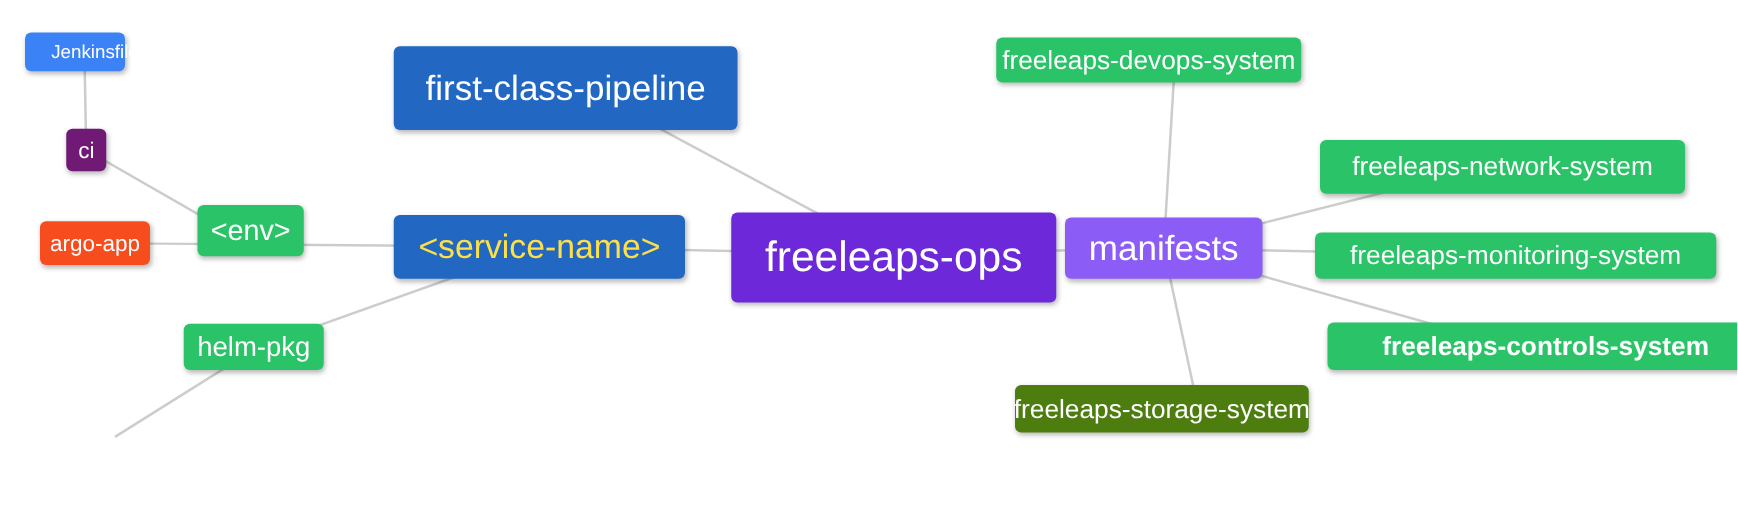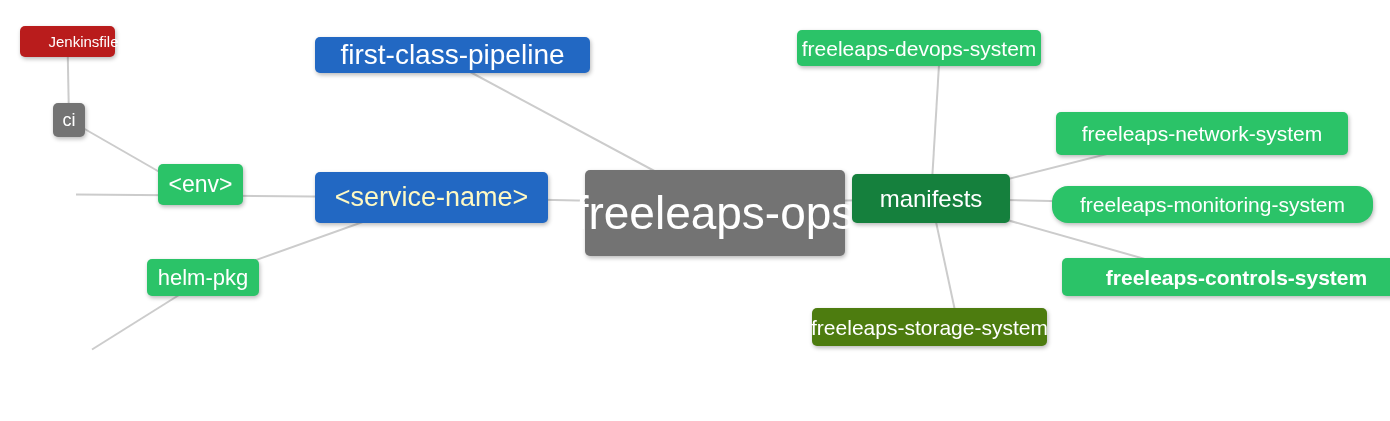--- a/index.html
+++ b/index.html
@@ -61,27 +61,28 @@
       <line x1="200.5" y1="195.5" x2="76" y2="194.5" stroke="#cccccc" stroke-width="2"></line>
       <line x1="69" y1="120" x2="67.5" y2="41.5" stroke="#cccccc" stroke-width="2"></line>
       <line x1="207" y1="277.5" x2="92" y2="349.5" stroke="#cccccc" stroke-width="2"></line>
       <line x1="931" y1="198.5" x2="940" y2="48" stroke="#cccccc" stroke-width="2"></line>
       <line x1="931" y1="198.5" x2="1202" y2="130" stroke="#cccccc" stroke-width="2"></line>
       <line x1="931" y1="198.5" x2="1212.5" y2="204.5" stroke="#cccccc" stroke-width="2"></line>
       <line x1="931" y1="198.5" x2="1208.5" y2="277" stroke="#cccccc" stroke-width="2"></line>
       <line x1="931" y1="198.5" x2="958.5" y2="327" stroke="#cccccc" stroke-width="2"></line>
     </svg>
   <div class="node-layer" id="node-layer">
-      <div class="node" style="left: 585px; top: 170px; width: 260px; height: 86px; font-size: 46px; background: #737373; color: rgb(255, 255, 255);">freeleaps-ops</div>
-      <div class="node" style="left: 315px; top: 37px; width: 275px; height: 36px; font-size: 28px; background: rgb(34, 104, 195); color: rgb(255, 255, 255);">first-class-pipeline</div>
-      <div class="node" style="left: 315px; top: 172px; width: 233px; height: 51px; font-size: 27px; background: rgb(34, 104, 195); color: #fef9c3;">&lt;service-name&gt;</div>
-      <div class="node" style="left: 852px; top: 174px; width: 158px; height: 49px; font-size: 24px; background: #15803d; color: rgb(255, 255, 255);">manifests</div>
+      <div class="node" style="left: 585px; top: 170px; width: 260px; height: 72px; font-size: 34px; background: #6d28d9; color: rgb(255, 255, 255);">freeleaps-ops</div>
+      <div class="node" style="left: 315px; top: 37px; width: 275px; height: 67px; font-size: 28px; background: rgb(34, 104, 195); color: rgb(255, 255, 255);">first-class-pipeline</div>
+      <div class="node" style="left: 315px; top: 172px; width: 233px; height: 51px; font-size: 27px; background: rgb(34, 104, 195); color: #fde047;">&lt;service-name&gt;</div>
+      <div class="node" style="left: 852px; top: 174px; width: 158px; height: 49px; font-size: 28px; background: #8b5cf6; color: rgb(255, 255, 255);">manifests</div>
       <div class="node" style="left: 158px; top: 164px; width: 85px; height: 41px; font-size: 23px; background: rgb(43, 195, 104); color: rgb(255, 255, 255);">&lt;env&gt;</div>
       <div class="node" style="left: 147px; top: 259px; width: 112px; height: 37px; font-size: 22px; background: rgb(43, 195, 104); color: rgb(255, 255, 255);">helm-pkg</div>
-      <div class="node" style="left: 53px; top: 103px; width: 32px; height: 34px; font-size: 18px; background: #737373; color: rgb(255, 255, 255);">ci</div>
-      <div class="node" style="left: 20px; top: 26px; width: 95px; height: 31px; font-size: 15px; background: #b91c1c; color: rgb(255, 255, 255); padding-left: 40px;">Jenkinsfile</div>
+      <div class="node" style="left: 53px; top: 103px; width: 32px; height: 34px; font-size: 18px; background: #701a75; color: rgb(255, 255, 255);">ci</div>
+      <div class="node" style="left: 32px; top: 177px; width: 88px; height: 35px; font-size: 18px; background: rgb(247, 77, 30); color: rgb(255, 255, 255);">argo-app</div>
+      <div class="node" style="left: 20px; top: 26px; width: 80px; height: 31px; font-size: 15px; background: #3b82f6; color: rgb(255, 255, 255); padding-left: 40px;">Jenkinsfile</div>
       <div class="node" style="left: 797px; top: 30px; width: 244px; height: 36px; font-size: 21px; background: rgb(43, 195, 104); color: rgb(255, 255, 255);">freeleaps-devops-system</div>
       <div class="node" style="left: 1056px; top: 112px; width: 292px; height: 43px; font-size: 21px; background: rgb(43, 195, 104); color: rgb(255, 255, 255);">freeleaps-network-system</div>
-      <div class="node" style="left: 1052px; top: 186px; width: 321px; height: 37px; font-size: 21px; background: rgb(43, 195, 104); color: rgb(255, 255, 255); border-radius: 16px;">freeleaps-monitoring-system</div>
+      <div class="node" style="left: 1052px; top: 186px; width: 321px; height: 37px; font-size: 21px; background: rgb(43, 195, 104); color: rgb(255, 255, 255);">freeleaps-monitoring-system</div>
       <div class="node" style="left: 1062px; top: 258px; width: 349px; height: 38px; font-size: 21px; background: rgb(43, 195, 104); color: rgb(255, 255, 255); font-weight: bold;">freeleaps-controls-system</div>
       <div class="node" style="left: 812px; top: 308px; width: 235px; height: 38px; font-size: 21px; background: #4d7c0f; color: rgb(255, 255, 255);">freeleaps-storage-system</div>
     </div>
 </div>
 
 </body></html>

